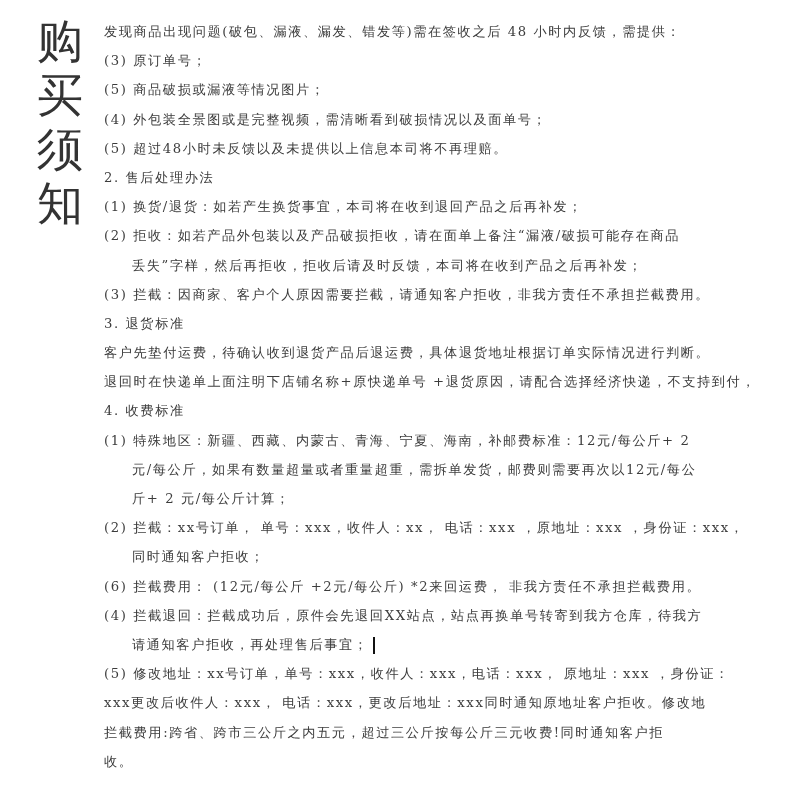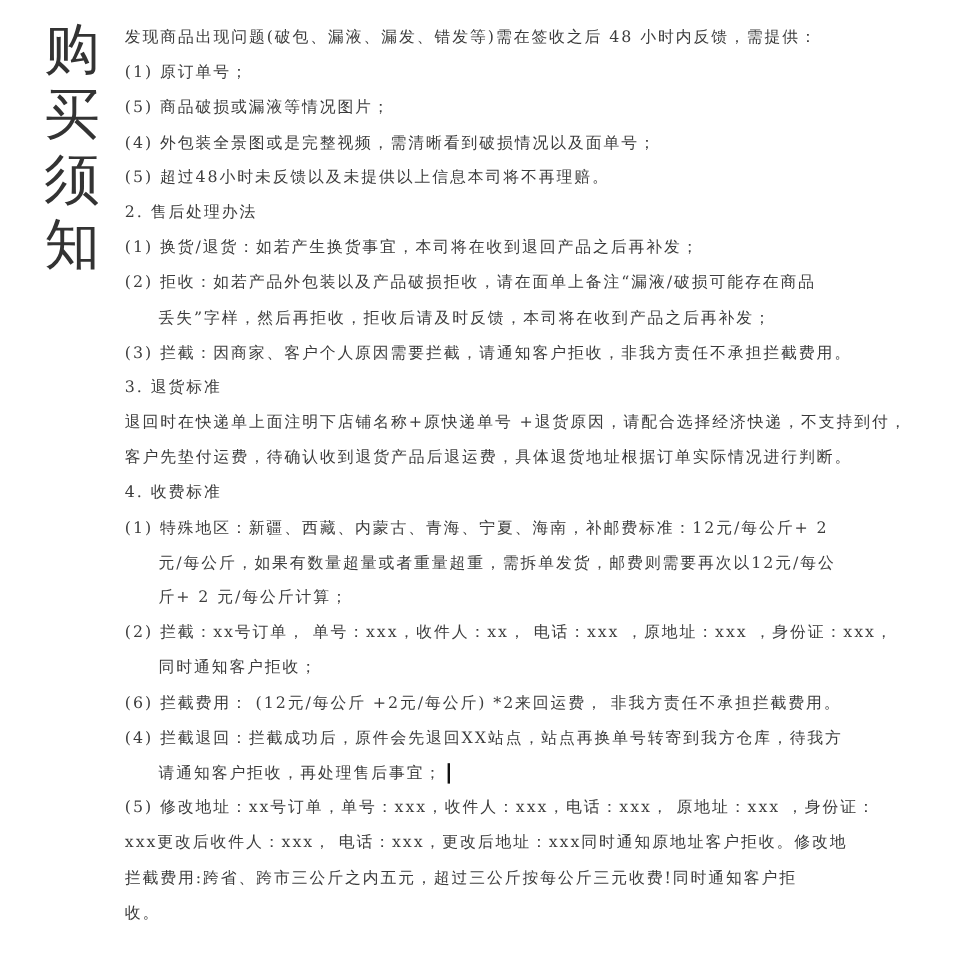--- a/index.html
+++ b/index.html
@@ -57,34 +57,34 @@
 <div class="side-title">
   <span>购</span>
   <span>买</span>
   <span>须</span>
   <span>知</span>
 </div>
 
 <div class="doc">
   <div class="line">发现商品出现问题(破包、漏液、漏发、错发等)需在签收之后 48 小时内反馈，需提供：</div>
 
-  <div class="line">(1) 原订单号；</div>
+  <div class="line">(3) 原订单号；</div>
   <div class="line">(5) 商品破损或漏液等情况图片；</div>
   <div class="line">(4) 外包装全景图或是完整视频，需清晰看到破损情况以及面单号；</div>
   <div class="line">(5) 超过48小时未反馈以及未提供以上信息本司将不再理赔。</div>
 
   <div class="line">2.  售后处理办法</div>
   <div class="line">(1) 换货/退货：如若产生换货事宜，本司将在收到退回产品之后再补发；</div>
   <div class="line">(2) 拒收：如若产品外包装以及产品破损拒收，请在面单上备注“漏液/破损可能存在商品</div>
   <div class="line indent">丢失”字样，然后再拒收，拒收后请及时反馈，本司将在收到产品之后再补发；</div>
   <div class="line">(3) 拦截：因商家、客户个人原因需要拦截，请通知客户拒收，非我方责任不承担拦截费用。</div>
 
   <div class="line">3.  退货标准</div>
+  <div class="line">客户先垫付运费，待确认收到退货产品后退运费，具体退货地址根据订单实际情况进行判断。</div>
   <div class="line">退回时在快递单上面注明下店铺名称+原快递单号 +退货原因，请配合选择经济快递，不支持到付，</div>
-  <div class="line">客户先垫付运费，待确认收到退货产品后退运费，具体退货地址根据订单实际情况进行判断。</div>
 
   <div class="line">4.  收费标准</div>
   <div class="line">(1) 特殊地区：新疆、西藏、内蒙古、青海、宁夏、海南，补邮费标准：12元/每公斤+ 2</div>
   <div class="line indent">元/每公斤，如果有数量超量或者重量超重，需拆单发货，邮费则需要再次以12元/每公</div>
   <div class="line indent">斤+ 2 元/每公斤计算；</div>
   <div class="line">(2) 拦截：xx号订单， 单号：xxx，收件人：xx， 电话：xxx ，原地址：xxx ，身份证：xxx，</div>
   <div class="line indent">同时通知客户拒收；</div>
   <div class="line">(6) 拦截费用： (12元/每公斤 +2元/每公斤) *2来回运费， 非我方责任不承担拦截费用。</div>
   <div class="line">(4) 拦截退回：拦截成功后，原件会先退回XX站点，站点再换单号转寄到我方仓库，待我方</div>
   <div class="line indent"><span>请通知客户拒收，再处理售后事宜；</span><span class="cursor"></span></div>

